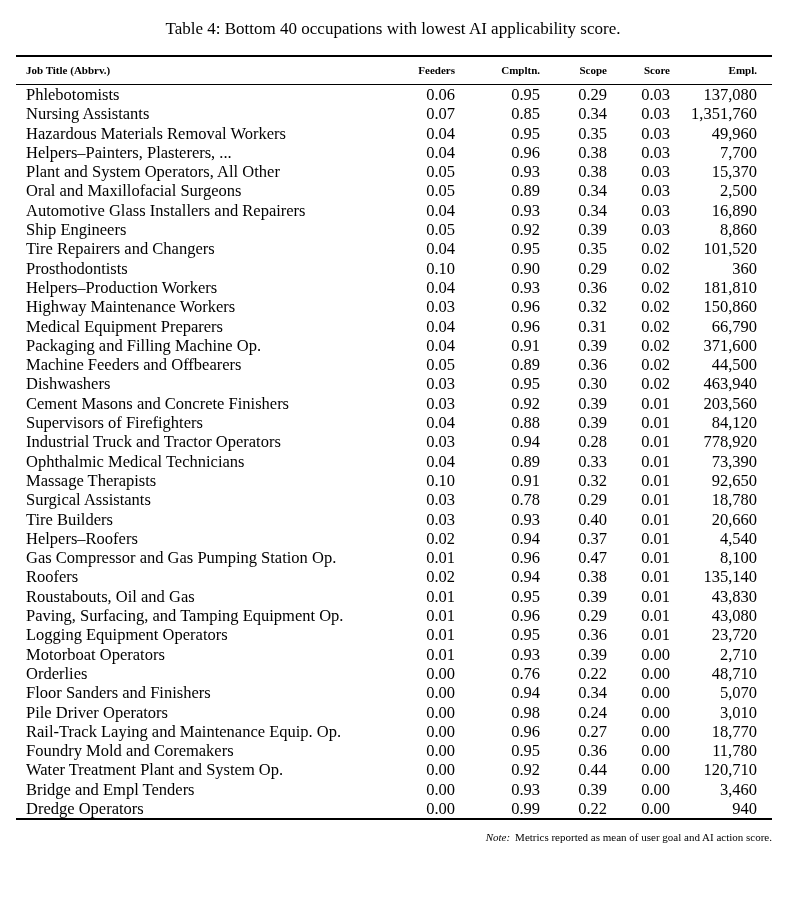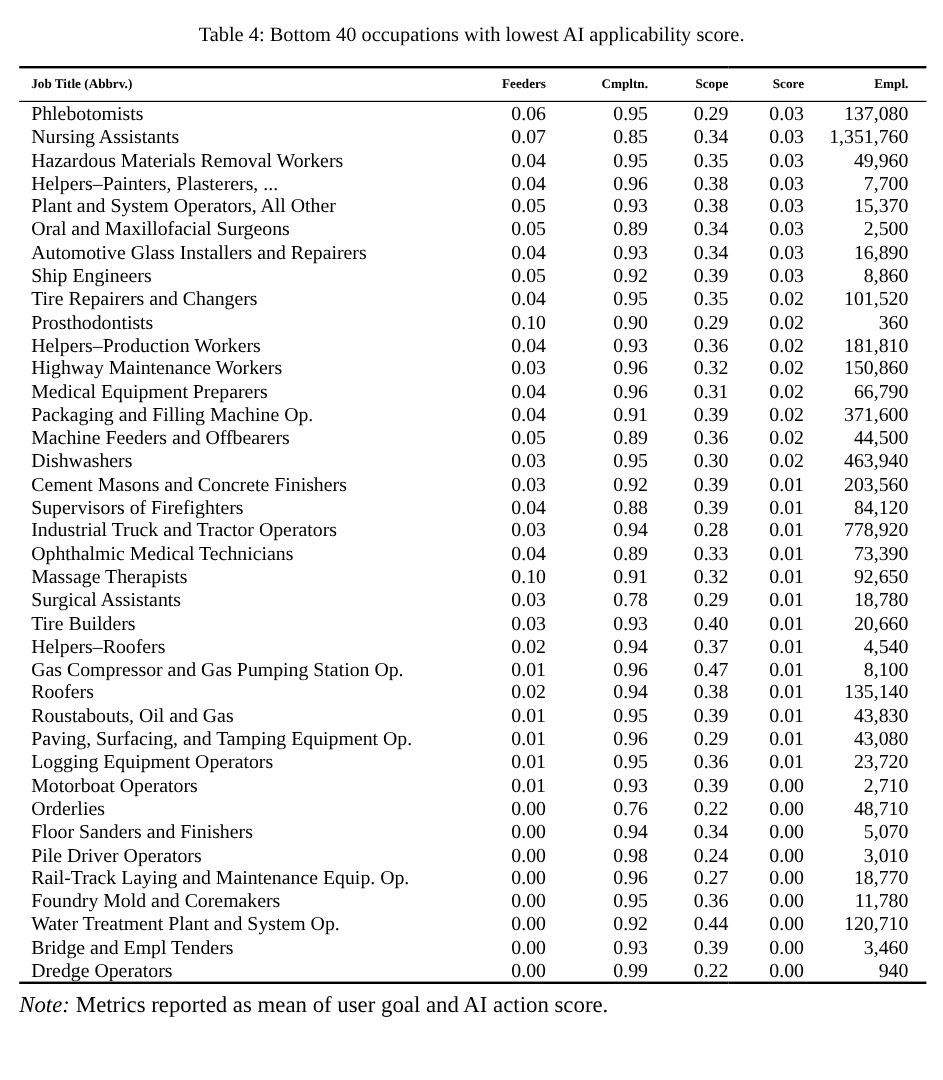--- a/index.html
+++ b/index.html
@@ -64,22 +64,22 @@
   th.num, td.num {
     text-align: right;
   }
   th:last-child, td:last-child {
     padding-right: 15px;
   }
   .note {
     margin-top: 8px;
     width: 756px;
     margin-left: 16px;
-    text-align: left;
-    font-size: 19px;
+    text-align: right;
+    font-size: 11px;
     line-height: 19px;
   }
   .note-label {
     font-style: italic;
     margin-right: 5px;
   }
 </style>
 </head>
 <body>
 

